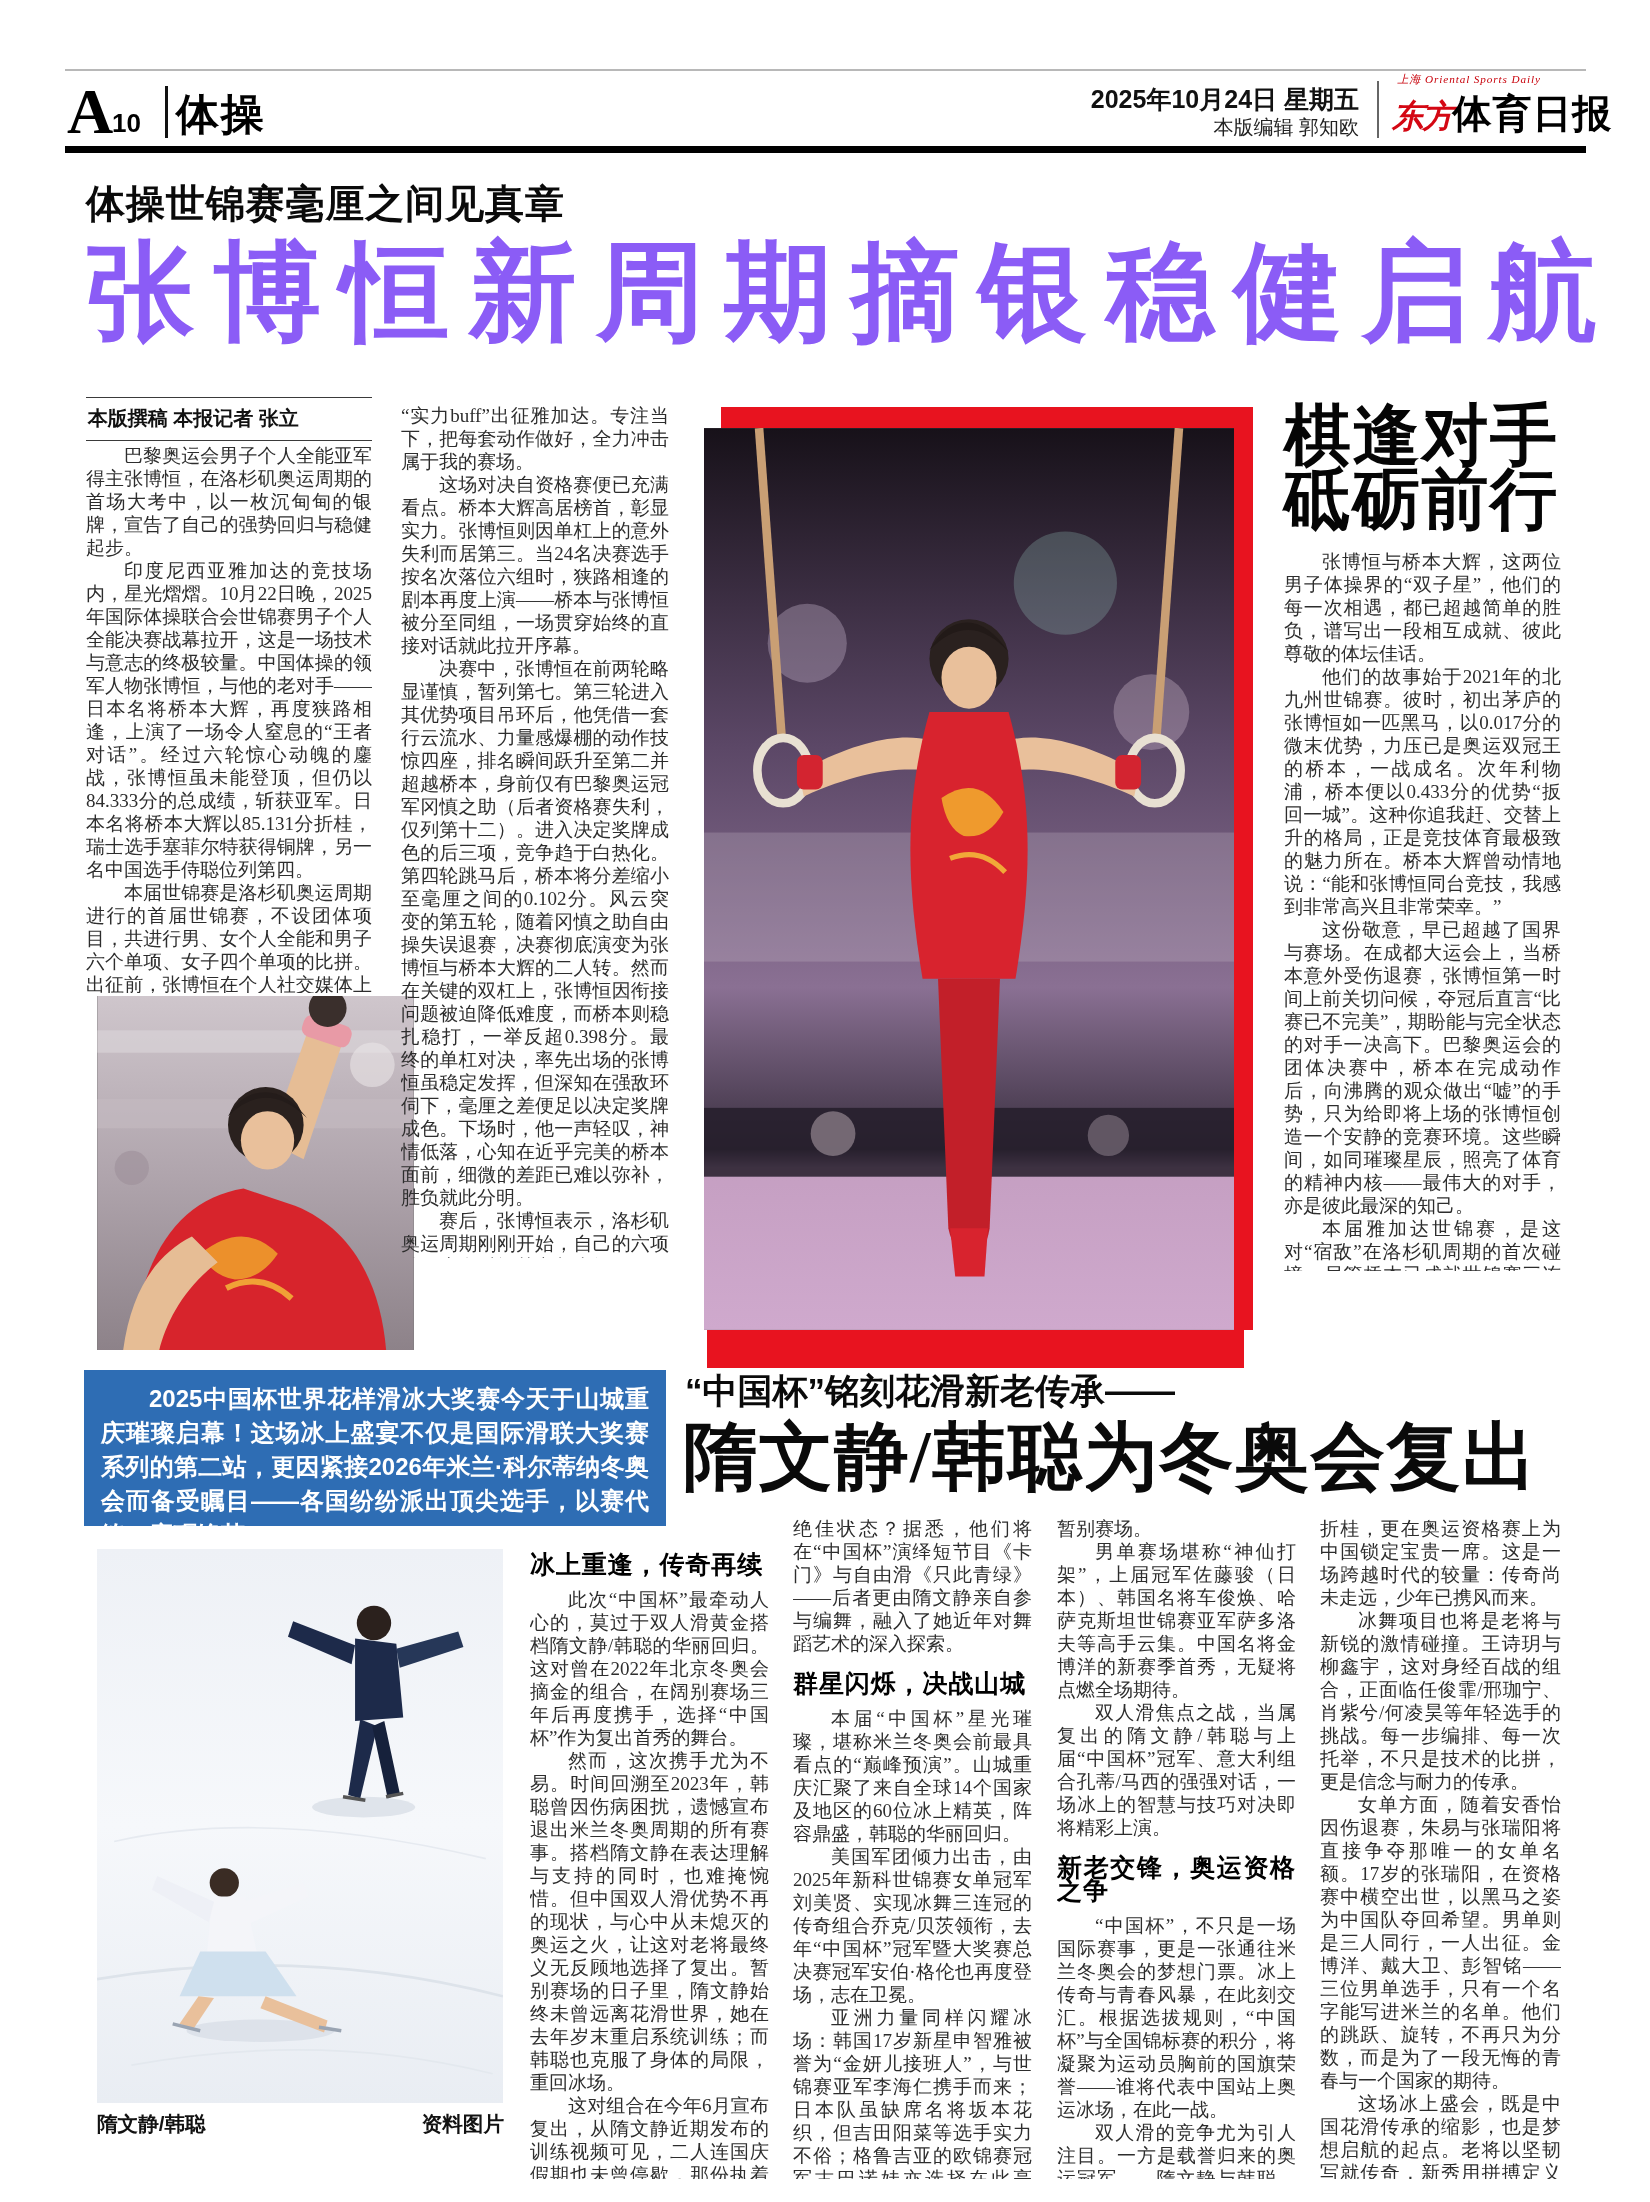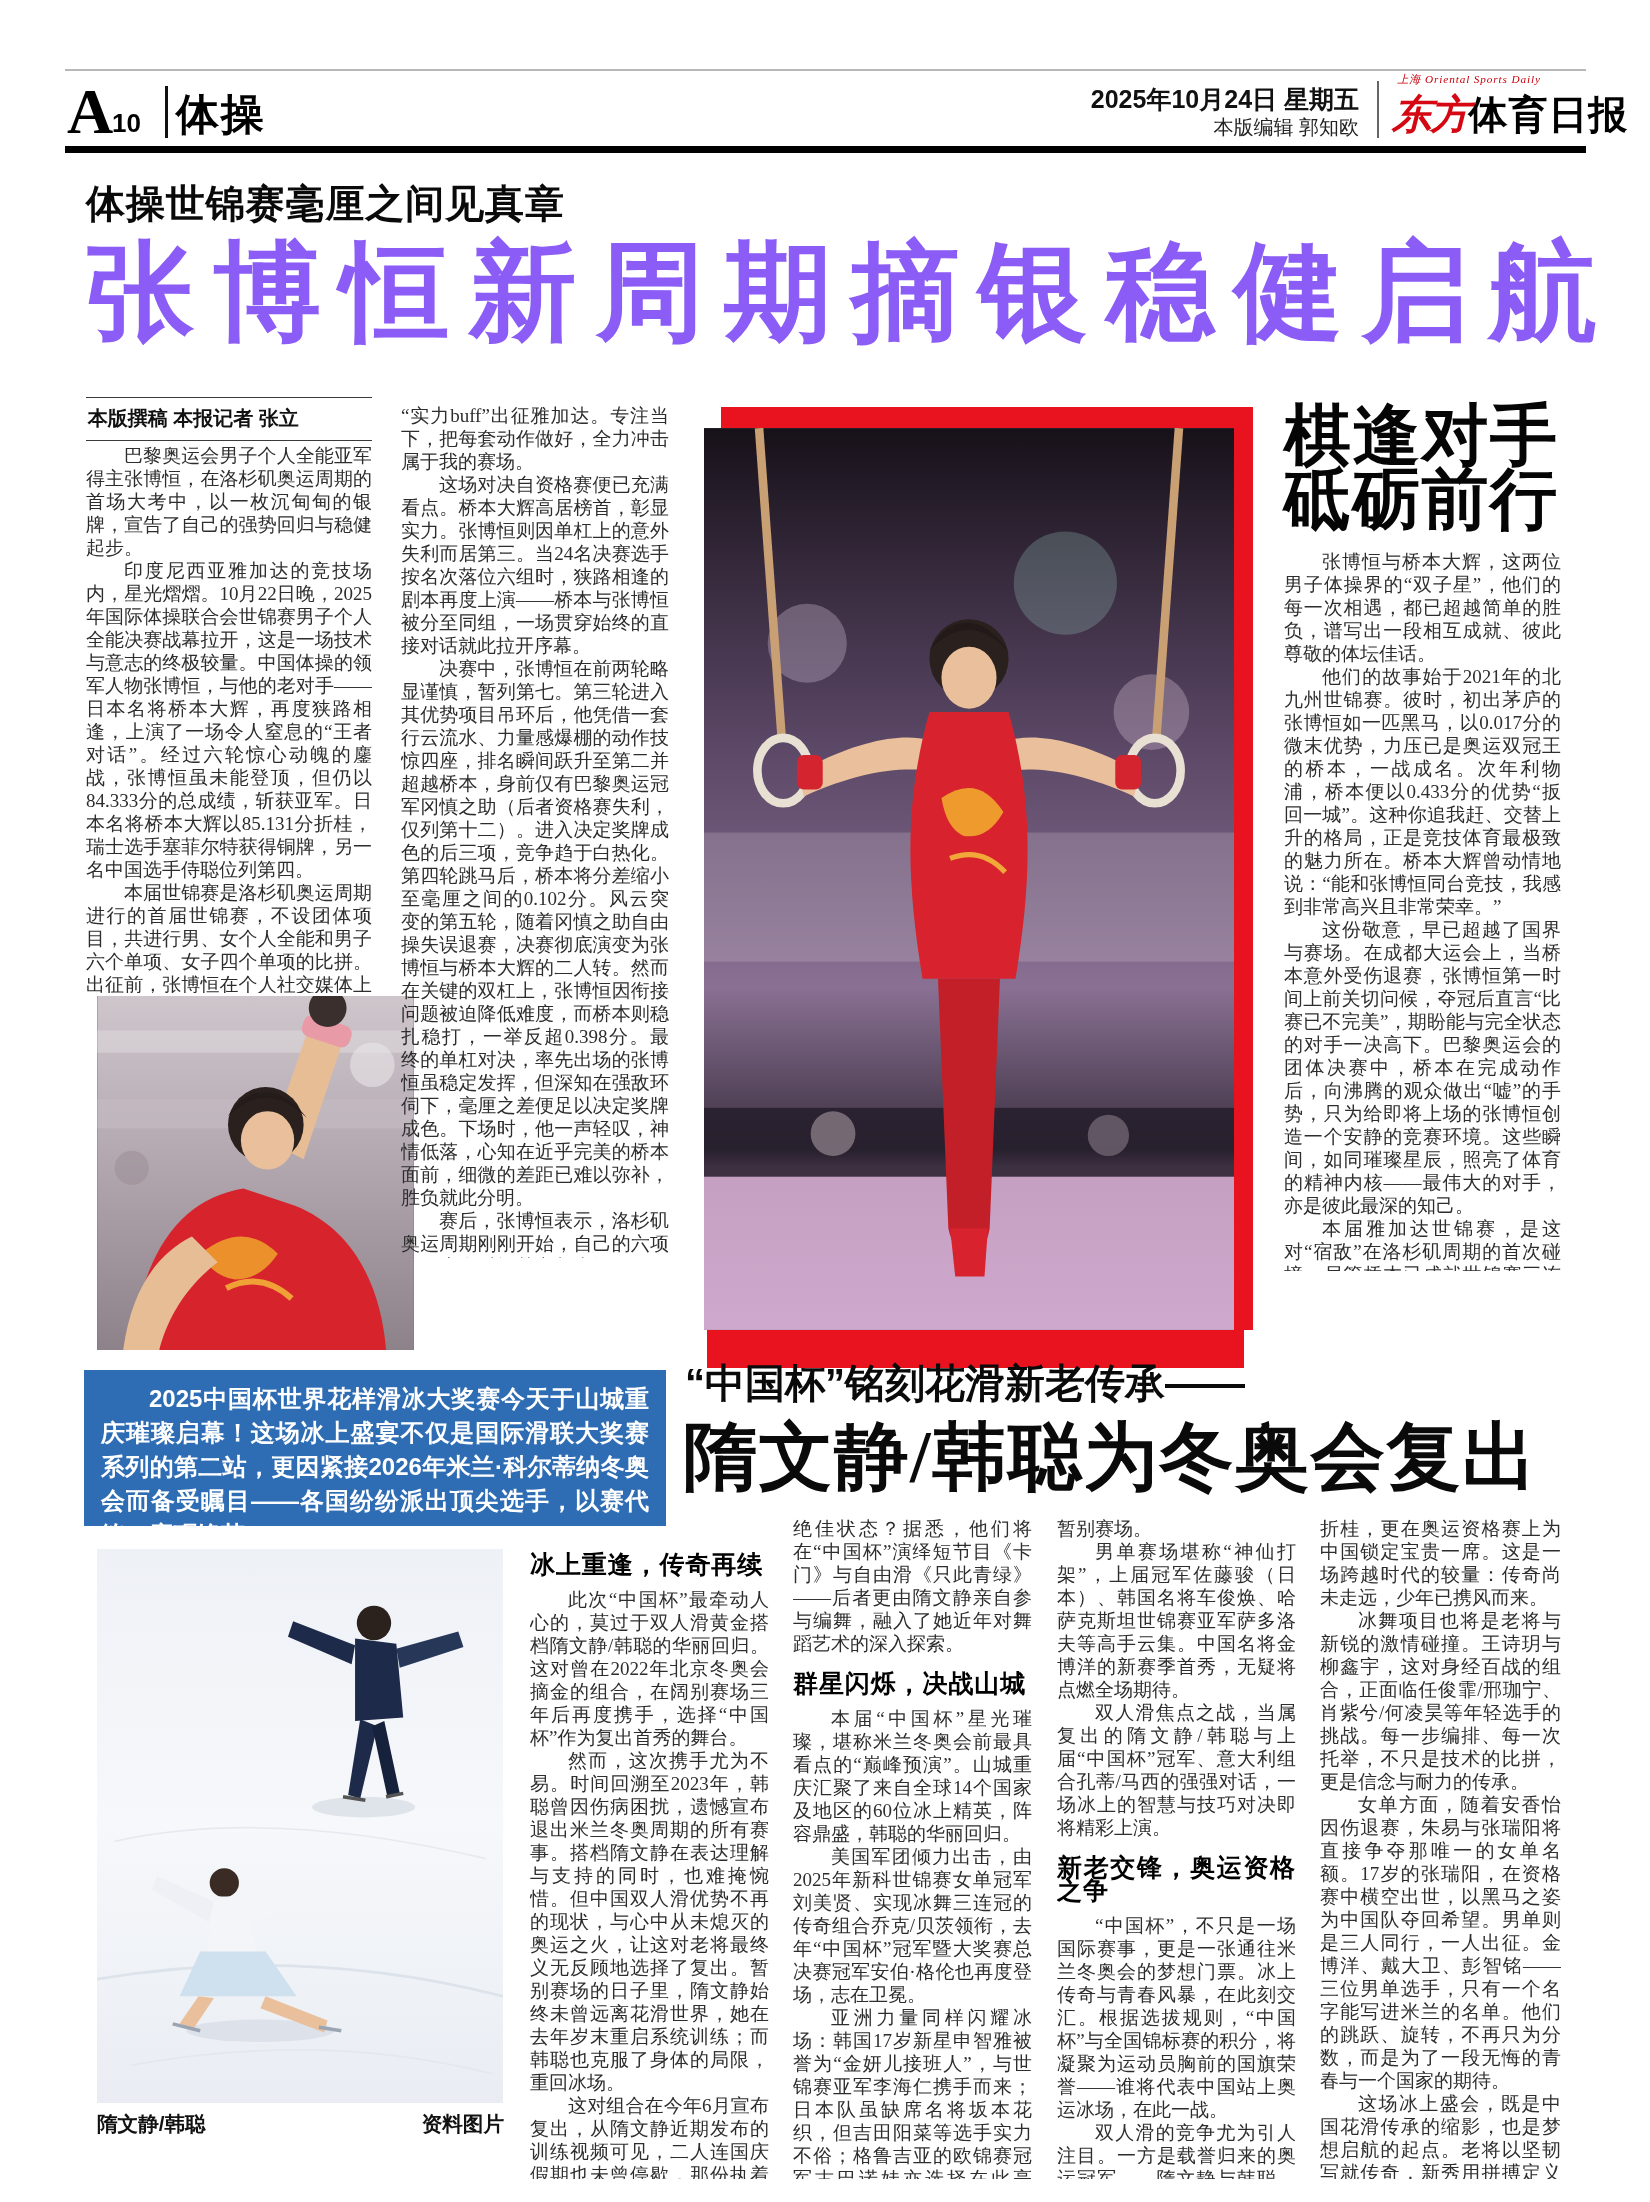--- a/index.html
+++ b/index.html
@@ -9,42 +9,42 @@
   
   .hairline{background:#b8b8b8;}
   .blackbar{background:#000;}
   .pg-letter{font-family:"Liberation Serif","DejaVu Serif",serif;font-weight:900;font-size:64px;line-height:55px;color:#000;}
   .pg-num{font-family:"Liberation Sans","DejaVu Sans",sans-serif;font-weight:700;font-size:26px;color:#000;}
   .vdiv{background:#111;}
   .section-name{font-family:"Liberation Sans","DejaVu Sans",sans-serif;font-weight:900;font-size:43px;color:#000;letter-spacing:1.7px;}
   .hdr-date{font-family:"Liberation Sans","DejaVu Sans",sans-serif;font-weight:700;font-size:25px;color:#111;text-align:right;}
   .hdr-editor{font-family:"Liberation Sans","DejaVu Sans",sans-serif;font-weight:500;font-size:20px;color:#222;text-align:right;}
   .mast-tag{font-family:"Liberation Serif","DejaVu Serif",serif;font-style:italic;font-size:11.2px;color:#c8000a;letter-spacing:0.9px;}
-  .mast-red{font-family:"Liberation Serif","DejaVu Serif",serif;font-style:italic;font-weight:900;font-size:40px;color:#d40713;letter-spacing:-1.7px;}
+  .mast-red{font-family:"Liberation Serif","DejaVu Serif",serif;font-style:italic;font-weight:900;font-size:32px;color:#d40713;letter-spacing:-1.7px;}
   .mast-black{font-family:"Liberation Sans","DejaVu Sans",sans-serif;font-weight:900;font-size:39px;color:#000;letter-spacing:0.9px;}
   
   .kicker1{font-family:"Liberation Sans","DejaVu Sans",sans-serif;font-weight:900;font-size:39px;color:#0a0a0a;letter-spacing:0.9px;}
   .headline1{font-family:"Liberation Serif","DejaVu Serif",serif;font-weight:900;font-size:108px;line-height:1.1;color:#8b5cf6;
              text-align:justify;text-align-last:justify;}
   .byline{font-family:"Liberation Sans","DejaVu Sans",sans-serif;font-weight:700;font-size:20px;color:#111;
           border-top:1.7px solid #3a3a3a;border-bottom:1.7px solid #3a3a3a;padding:6.9px 1.7px 8.6px;}
   
   .bodycol{font-size:19px;line-height:23px;text-align:justify;color:#2d2d2d;overflow:hidden;}
   .bodycol p{margin:0;text-indent:2em;}
   .bodycol p.cont{text-indent:0;}
   .sb-title{font-family:"Liberation Serif","DejaVu Serif",serif;font-weight:900;font-size:67px;line-height:64px;color:#050505;letter-spacing:1.7px;}
   .subhead{font-family:"Liberation Sans","DejaVu Sans",sans-serif;font-weight:900;font-size:25px;color:#000;
            text-indent:0 !important;margin:17px 0 12px !important;letter-spacing:0.9px;}
   .subhead.first{margin-top:36px !important;}
   
   .redbar{background:#e8131f;}
   
   .bluebox{background:#2e6db4;color:#fff;font-family:"Liberation Sans","DejaVu Sans",sans-serif;font-weight:700;
            font-size:24px;line-height:34px;text-align:justify;text-indent:2em;padding:12px 17px;box-sizing:border-box;}
-  .kicker2{font-family:"Liberation Sans","DejaVu Sans",sans-serif;font-weight:900;font-size:40px;color:#0a0a0a;}
+  .kicker2{font-family:"Liberation Sans","DejaVu Sans",sans-serif;font-weight:900;font-size:35px;color:#0a0a0a;margin-top:12px;}
   .headline2{font-family:"Liberation Serif","DejaVu Serif",serif;font-weight:900;font-size:74px;color:#0a0a0a;letter-spacing:1.7px;}
   .caption{font-family:"Liberation Sans","DejaVu Sans",sans-serif;font-weight:700;font-size:20.6px;color:#111;}
   .photo-frame{overflow:hidden;background:#777;}
   svg{display:block;}
 </style>
 </head>
 <body>
 
 <div class="page">
 

